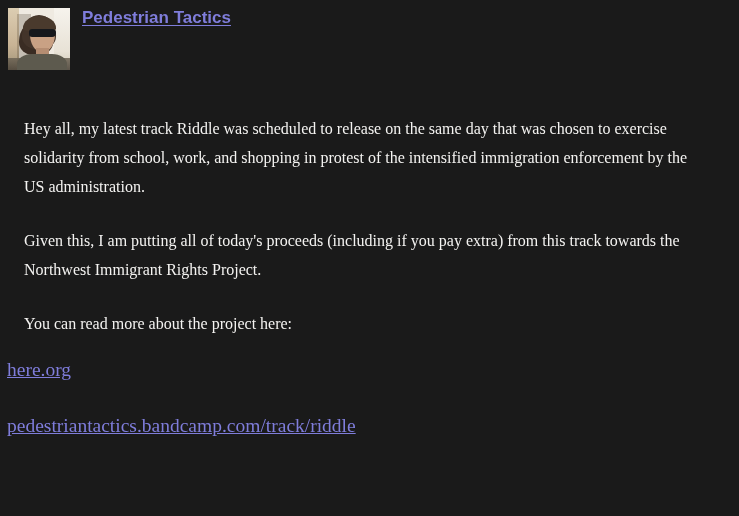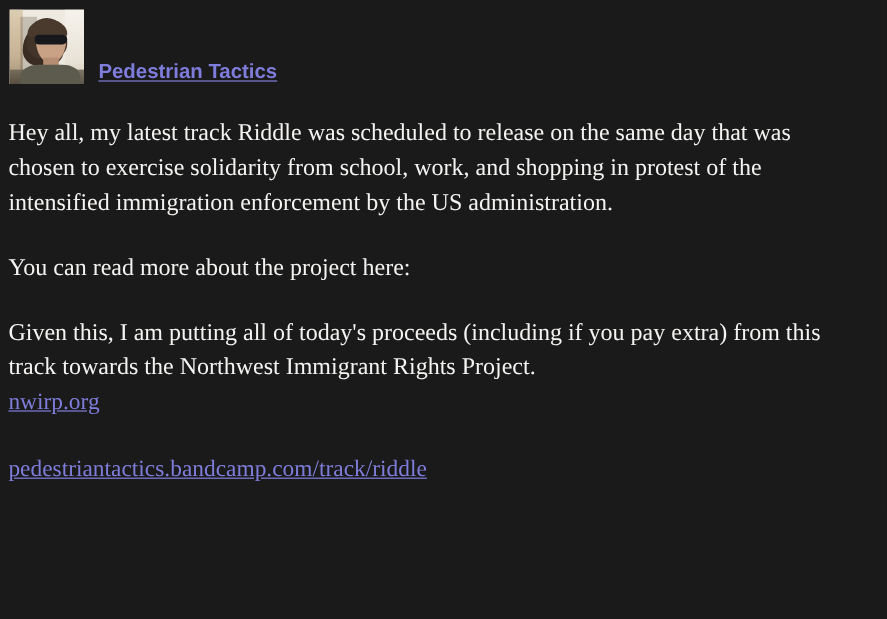--- a/index.html
+++ b/index.html
@@ -20,21 +20,21 @@
     position: relative;
     width: 739px;
     height: 516px;
     box-sizing: border-box;
     background: #1a1a1a;
   }
 
   
   .post-header {
     display: flex;
-    align-items: flex-end;
+    align-items: flex-start;
     padding: 8px 15px 0 8px;
     height: 62px;
   }
 
   .avatar {
     width: 62px;
     height: 62px;
     flex: 0 0 62px;
     position: relative;
     overflow: hidden;
@@ -128,24 +128,24 @@
     white-space: nowrap;
     cursor: pointer;
   }
 
   
   .post-body {
     padding: 0 29px 0 7px;
   }
 
   .para {
-    font-size: 20px;
+    font-size: 16px;
     line-height: 29px;
     color: #f4f3f1;
-    margin: 0;
+    margin: 17px;
   }
   .para + .para { margin-top: 25px; }
 
   .link {
     color: #7f7ddb;
     text-decoration: underline;
     text-underline-offset: 1px;
     cursor: pointer;
     word-break: break-all;
   }
@@ -182,26 +182,26 @@
 
     <a class="account-name" href="#">Pedestrian Tactics</a>
   </div>
 
   <div class="body-top-gap"></div>
 
   <div class="post-body">
 
     <p class="para">Hey all, my latest track Riddle was scheduled to release on the same day that was chosen to exercise solidarity from school, work, and shopping in protest of the intensified immigration enforcement by the US administration.</p>
 
+    <p class="para">Given this, I am putting all of today's proceeds (including if you pay extra) from this track towards the Northwest Immigrant Rights Project.</p>
+
     <p class="para">You can read more about the project here:</p>
 
-    <p class="para">Given this, I am putting all of today's proceeds (including if you pay extra) from this track towards the Northwest Immigrant Rights Project.</p>
-
     <div class="link-line">
-      <a class="link" href="#">nwirp.org</a>
+      <a class="link" href="#">here.org</a>
     </div>
 
     <div class="link-line spaced">
       <a class="link" href="#">pedestriantactics.bandcamp.com/track/riddle</a>
     </div>
 
 
   </div>
 </div>
 

